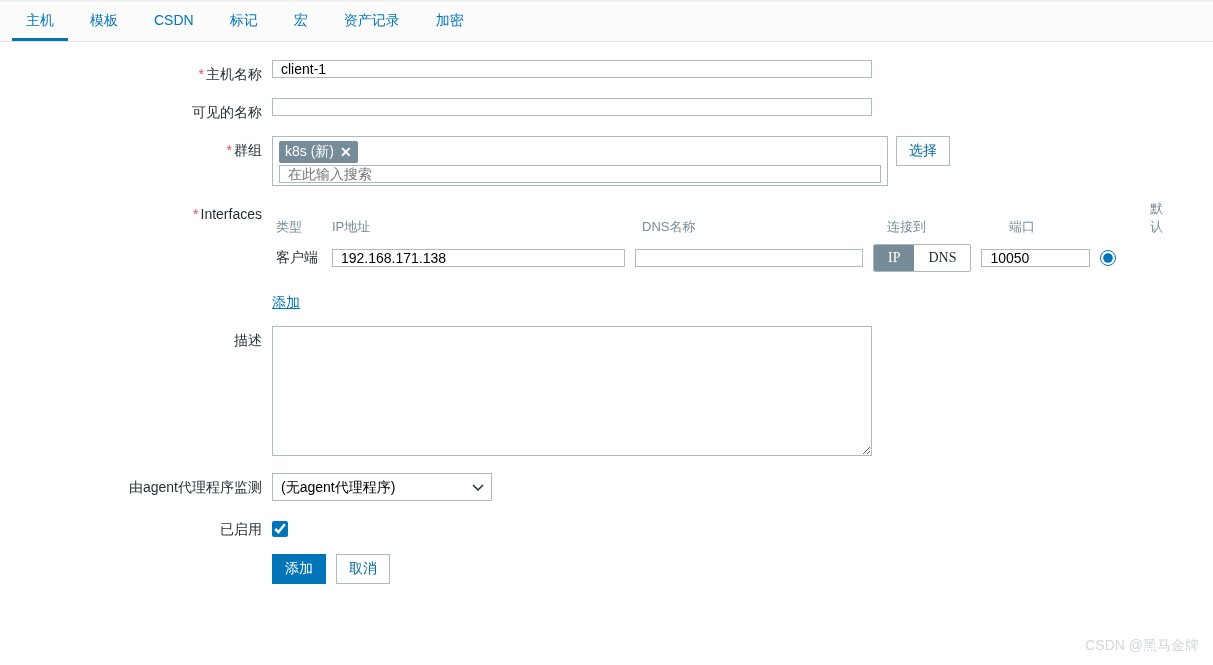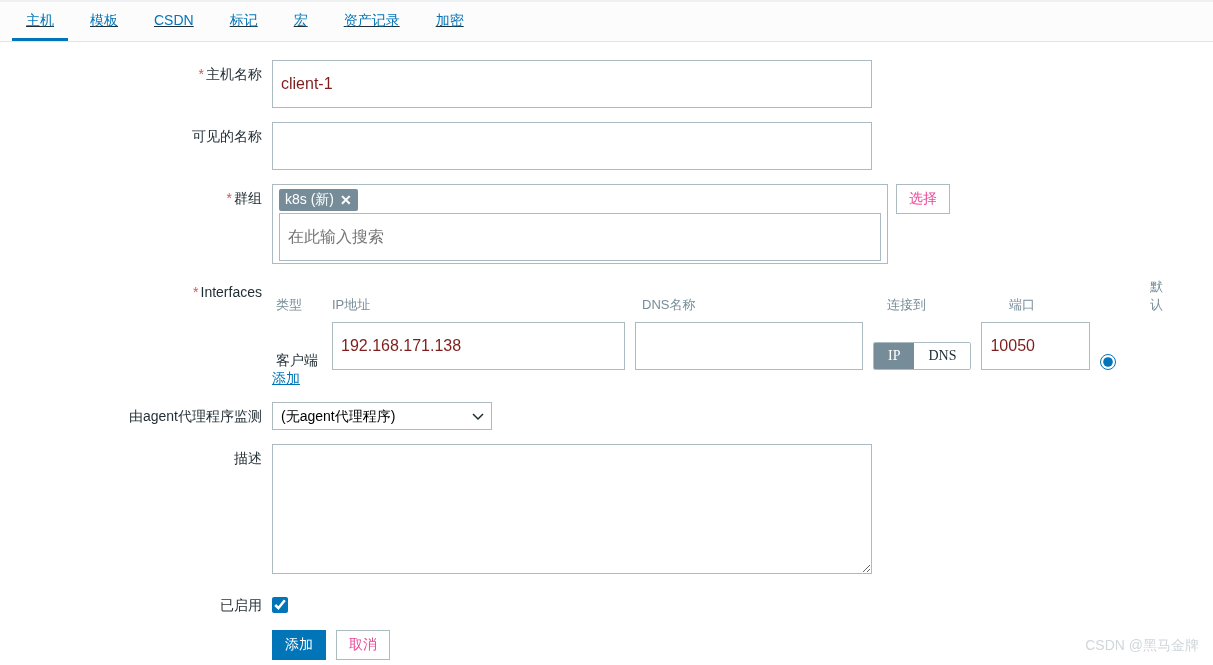--- a/index.html
+++ b/index.html
@@ -1,42 +1,42 @@
 <!DOCTYPE html>
 <html><head>
   <meta charset="utf-8">
   <style>
     * { box-sizing: border-box; margin: 0; padding: 0; }
     body { font-family: Arial, "Microsoft YaHei", sans-serif; font-size: 14px; color: #1f2c33; background: #fff; }
-    .tabs { display: flex; border-bottom: 1px solid #dfe4e7; padding: 0 12px; background: #fcfcfc; border-top: 2px solid #eef0f2; text-decoration: underline;}
+    .tabs { display: flex; border-bottom: 1px solid #dfe4e7; padding: 0 12px; background: #fcfcfc; border-top: 2px solid #eef0f2;}
     .tab { padding: 10px 14px 8px; color: #0275b8; cursor: pointer; border-bottom: 3px solid transparent; margin-right: 8px; }
     .tab.active { border-bottom-color: #0275b8; }
     .form { padding: 18px 12px; }
     .row { display: flex; align-items: flex-start; margin-bottom: 14px; }
     .label { width: 260px; text-align: right; padding-right: 10px; padding-top: 6px; color: #1f2c33; }
     .label .req { color: #d9534f; margin-right: 2px; }
     .control { flex: 0 0 auto; }
-    input[type=text], textarea { border: 1px solid #acbbc2; padding: 14px 8px; font-size: 16px; color: #7f1d1d; outline: none; font-family: inherit;}
+    input[type=text], textarea { border: 1px solid #acbbc2; padding: 0 8px; font-size: 14px; color: #000000; outline: none; font-family: inherit;}
     .text-600 { width: 600px; }
     .tagbox { width: 616px; border: 1px solid #acbbc2; padding: 4px 6px 2px; }
     .tag { display: inline-flex; align-items: center; background: #768d99; color: #fff; padding: 2px 6px; border-radius: 2px; font-size: 14px; margin-bottom: 2px; }
     .tag-x { margin-left: 6px; cursor: pointer; font-weight: bold; }
     .tag-input { border: none; outline: none; width: 100%; padding: 5px 2px 3px; font-size: 14px; color: #1f2c33;}
-    .btn { border: 1px solid #acbbc2; background: #fff; padding: 5px 12px; cursor: pointer; font-size: 14px; color: #ec4899; }
+    .btn { border: 1px solid #acbbc2; background: #fff; padding: 5px 12px; cursor: pointer; font-size: 14px; color: #0369a1; }
     .btn-primary { background: #0275b8; color: #fff; border-color: #0275b8; }
     .btn-select { margin-left: 8px; }
     .if-wrap { display: flex; flex-direction: column; }
     .if-headers { display: flex; color: #768d99; font-size: 13px; margin-bottom: 8px; align-items: flex-end; }
     .if-type-col { width: 60px; padding-left: 4px;}
     .if-ip-col { width: 300px; }
     .if-dns-col { width: 235px; margin-left: 10px;}
     .if-conn-col { width: 112px; margin-left: 10px; }
     .if-port-col { width: 135px; margin-left: 10px; }
     .if-def-col { width: 24px; margin-left: 6px; }
-    .if-row { display: flex; align-items: flex-end; margin-bottom: 0; }
+    .if-row { display: flex; align-items: center; margin-bottom: 22px; }
     .if-type { width: 60px; text-align: left; padding-left: 4px; color: #1f2c33; }
     .input-ip { width: 293px; }
     .input-dns { width: 228px; margin-left: 10px; border-color:#0275b8; }
     .toggle-group { display: flex; margin-left: 10px; border: 1px solid #acbbc2; border-radius: 2px; overflow: hidden; }
     .toggle-btn { padding: 5px 14px; background: #fff; cursor: pointer; font-size: 14px; color: #1f2c33; font-family: Liberation Serif, serif; }
     .toggle-btn.active { background: #768d99; color: #fff; }
     .input-port { width: 109px; margin-left: 10px; }
     .radio-def { margin-left: 10px; accent-color: #0275b8; width: 16px; height: 16px; }
     .add-link { color: #0275b8; cursor: pointer; text-decoration: underline; }
     .textarea-desc { width: 600px; height: 130px; resize: both; }
@@ -107,38 +107,38 @@
           <div class="toggle-btn">DNS</div>
         </div>
         <input type="text" class="input-port" value="10050" style="">
         <input type="radio" class="radio-def" checked="" style="">
       </div>
       <div><span class="add-link">添加</span></div>
     </div>
   </div>
 
   <div class="row">
+    <div class="label"><span>描述</span></div>
+    <div class="control"><textarea class="textarea-desc" style=""></textarea></div>
+  </div>
+
+  <div class="row">
     <div class="label"><span>由agent代理程序监测</span></div>
     <div class="control">
       <div class="select-wrap">
         <select class="select-agent">
           <option>(无agent代理程序)</option>
         </select>
         <span class="select-arrow">
           <svg width="12" height="8" viewBox="0 0 12 8">
               <path d="M1 1 L6 6 L11 1" stroke="#1f2c33" stroke-width="1.5" fill="none"></path>
             </svg>
         </span>
       </div>
     </div>
-  </div>
-
-  <div class="row">
-    <div class="label"><span>描述</span></div>
-    <div class="control"><textarea class="textarea-desc" style=""></textarea></div>
   </div>
 
   <div class="row">
     <div class="label"><span>已启用</span></div>
     <div class="control"><input type="checkbox" class="checkbox" checked="" style=""></div>
   </div>
 
   <div class="row">
     <div class="label"></div>
     <div class="control actions">

